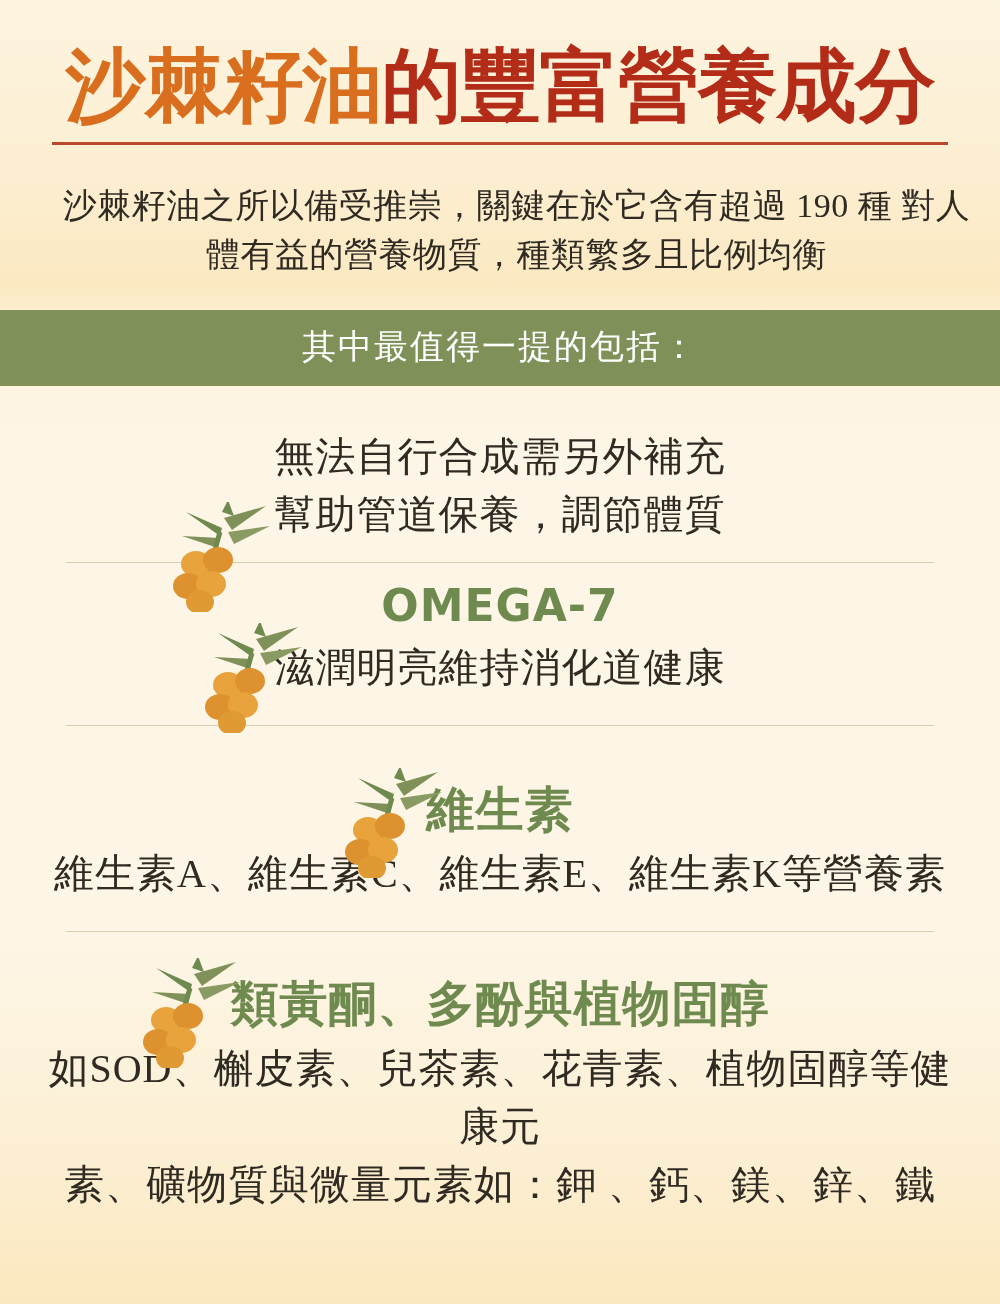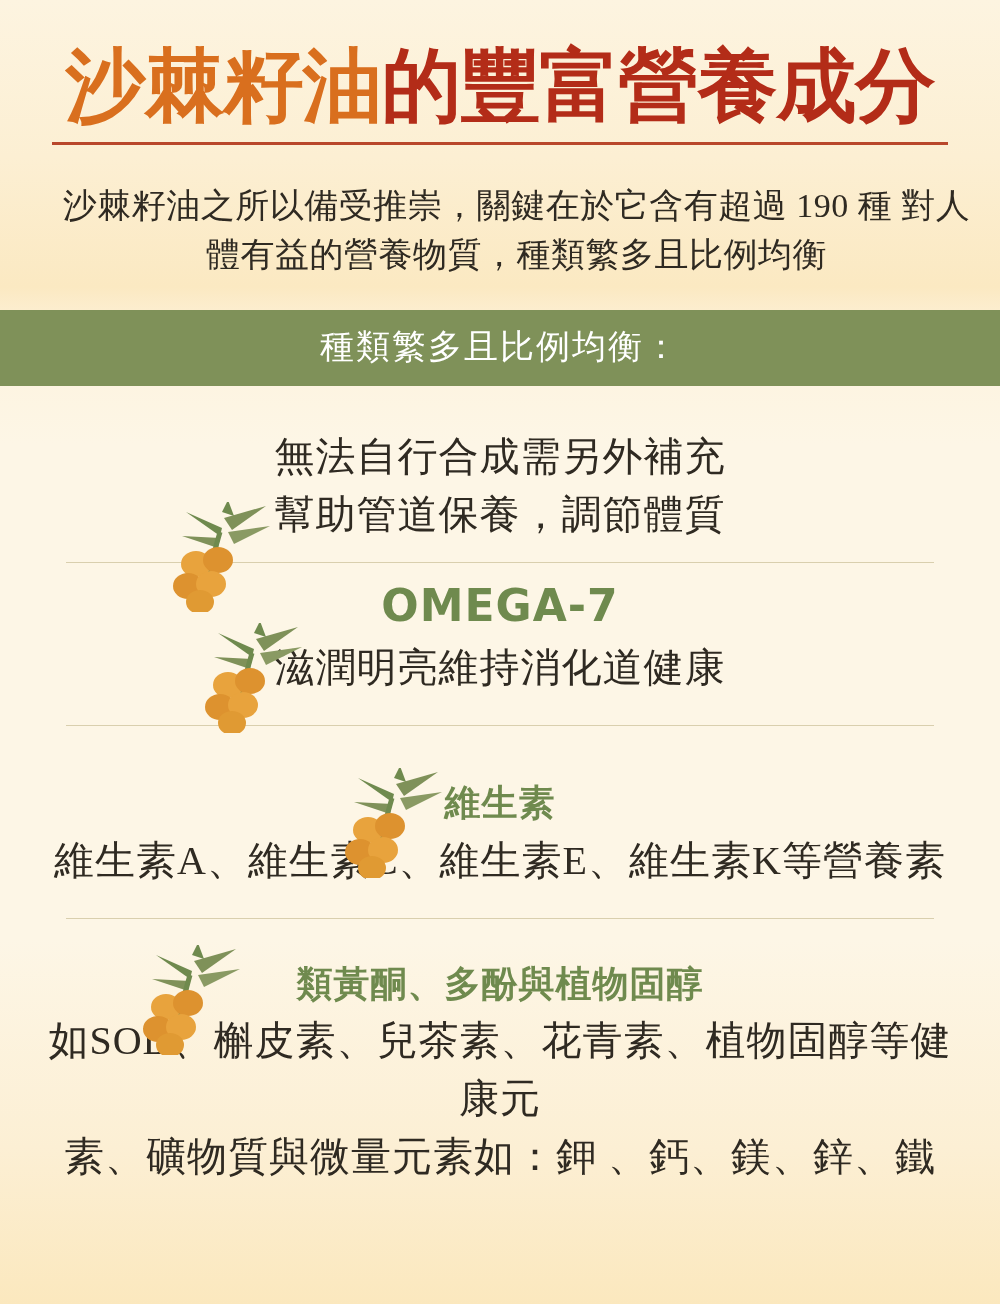--- a/index.html
+++ b/index.html
@@ -91,21 +91,21 @@
   .sec-head {
     text-align: center;
     font-family: "DejaVu Sans", sans-serif;
     font-weight: bold;
     color: #6f8a4e;
     font-size: 44px;
     letter-spacing: 1px;
     line-height: 1.15;
   }
   .sec-head.cjk {
-    font-size: 36px;
+    font-size: 48px;
   }
   .sec-body {
     text-align: center;
     color: #2f2a22;
     font-size: 40px;
     line-height: 1.45;
     letter-spacing: 1px;
     margin-top: 8px;
   }
   .sec-body .line { display: block; }
@@ -134,21 +134,21 @@
     </div>
     <div class="title-rule"></div>
   </div>
 
   <div class="intro">
     <span class="line">沙棘籽油之所以備受推崇，關鍵在於它含有超過 190 種</span>
     <span class="line">對人體有益的營養物質，種類繁多且比例均衡</span>
   </div>
 
   <div class="green-band">
-    <span>種類繁多且比例均衡：</span>
+    <span>其中最值得一提的包括：</span>
   </div>
 
   <div class="sections">
 
     <div class="section">
       <div class="berry s1">
         <svg viewBox="0 0 120 110" width="120" height="110" aria-hidden="true">
           <g>
             <path d="M62 16 L104 4 L70 28 Z" fill="#7f9159"></path>
             <path d="M66 30 L108 24 L72 42 Z" fill="#8a9a63"></path>

